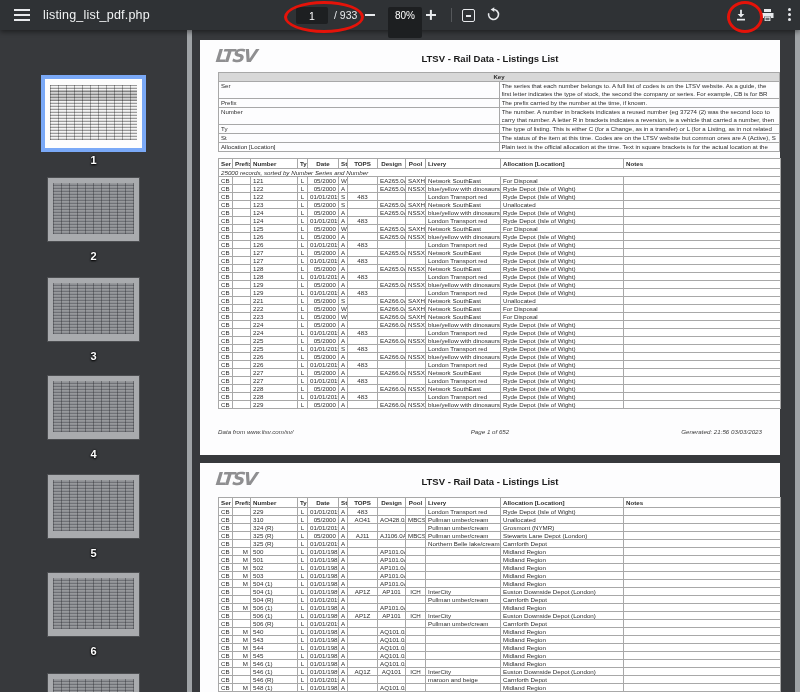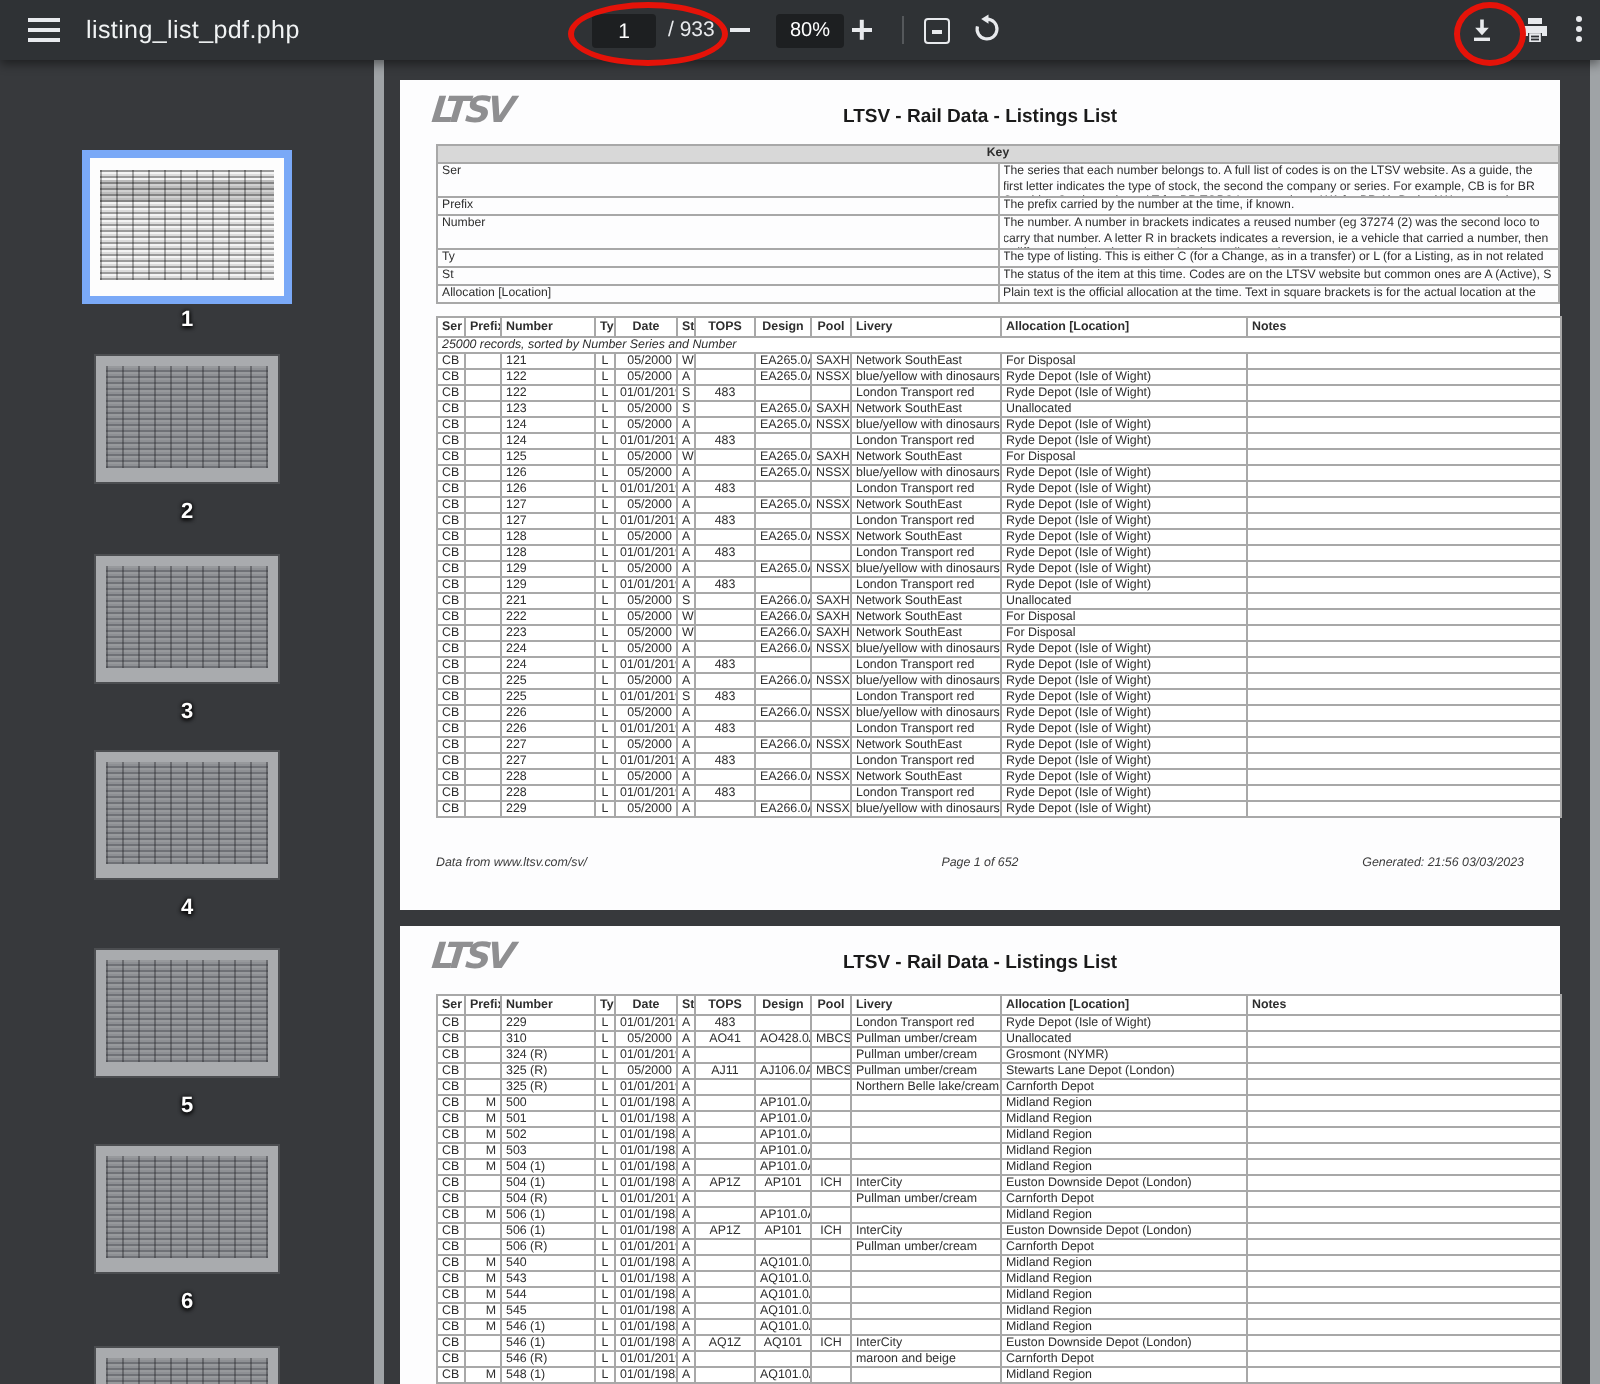--- a/index.html
+++ b/index.html
@@ -13,21 +13,21 @@
   .page-input{position:absolute;left:296px;top:7px;width:32px;height:17px;background:#1d1f21;
     border:none;border-radius:2px;color:#fff;font-size:10.5px;text-align:center;padding:0;
     font-family:"Liberation Sans",sans-serif;box-sizing:border-box;}
   .page-total{position:absolute;left:334px;top:9px;font-size:10.5px;color:#e8eaed;}
   .tb-btn{position:absolute;top:8px;width:14px;height:14px;cursor:pointer;}
   .minus{left:363px;}
   .minus .bar{position:absolute;left:2px;top:6px;width:10px;height:1.8px;background:#e8eaed;}
   .plus{left:424px;}
   .plus .bar{position:absolute;left:2px;top:6px;width:10px;height:1.8px;background:#e8eaed;}
   .plus .bar.v{transform:rotate(90deg);}
-  .zoom-box{position:absolute;left:388px;top:7px;width:34px;height:17px;background:#1d1f21;
+  .zoom-box{position:absolute;left:388px;top:7px;width:34px;height:31px;background:#1d1f21;
     border-radius:2px;color:#fff;font-size:10px;text-align:center;line-height:17px;cursor:pointer;}
   .tb-divider{position:absolute;left:451px;top:8px;width:1px;height:14px;background:#55585b;}
   .fitbox{position:absolute;left:461px;top:8px;width:14px;height:14px;cursor:pointer;}
   .fitsq{position:absolute;left:1px;top:1px;width:11px;height:11px;border:1.6px solid #e8eaed;border-radius:2px;}
   .fitdash{position:absolute;left:3px;top:5px;width:5px;height:1.6px;background:#e8eaed;}
   .rot{position:absolute;left:486px;top:7px;width:16px;height:16px;cursor:pointer;}
   .dl{position:absolute;left:734px;top:8px;width:14px;height:14px;cursor:pointer;}
   .pr{position:absolute;left:760px;top:8px;width:15px;height:14px;cursor:pointer;}
   .more{position:absolute;left:785px;top:8px;width:8px;height:14px;cursor:pointer;}
   .more i{display:block;width:3px;height:3px;border-radius:50%;background:#e8eaed;margin:0 auto 2px auto;}

